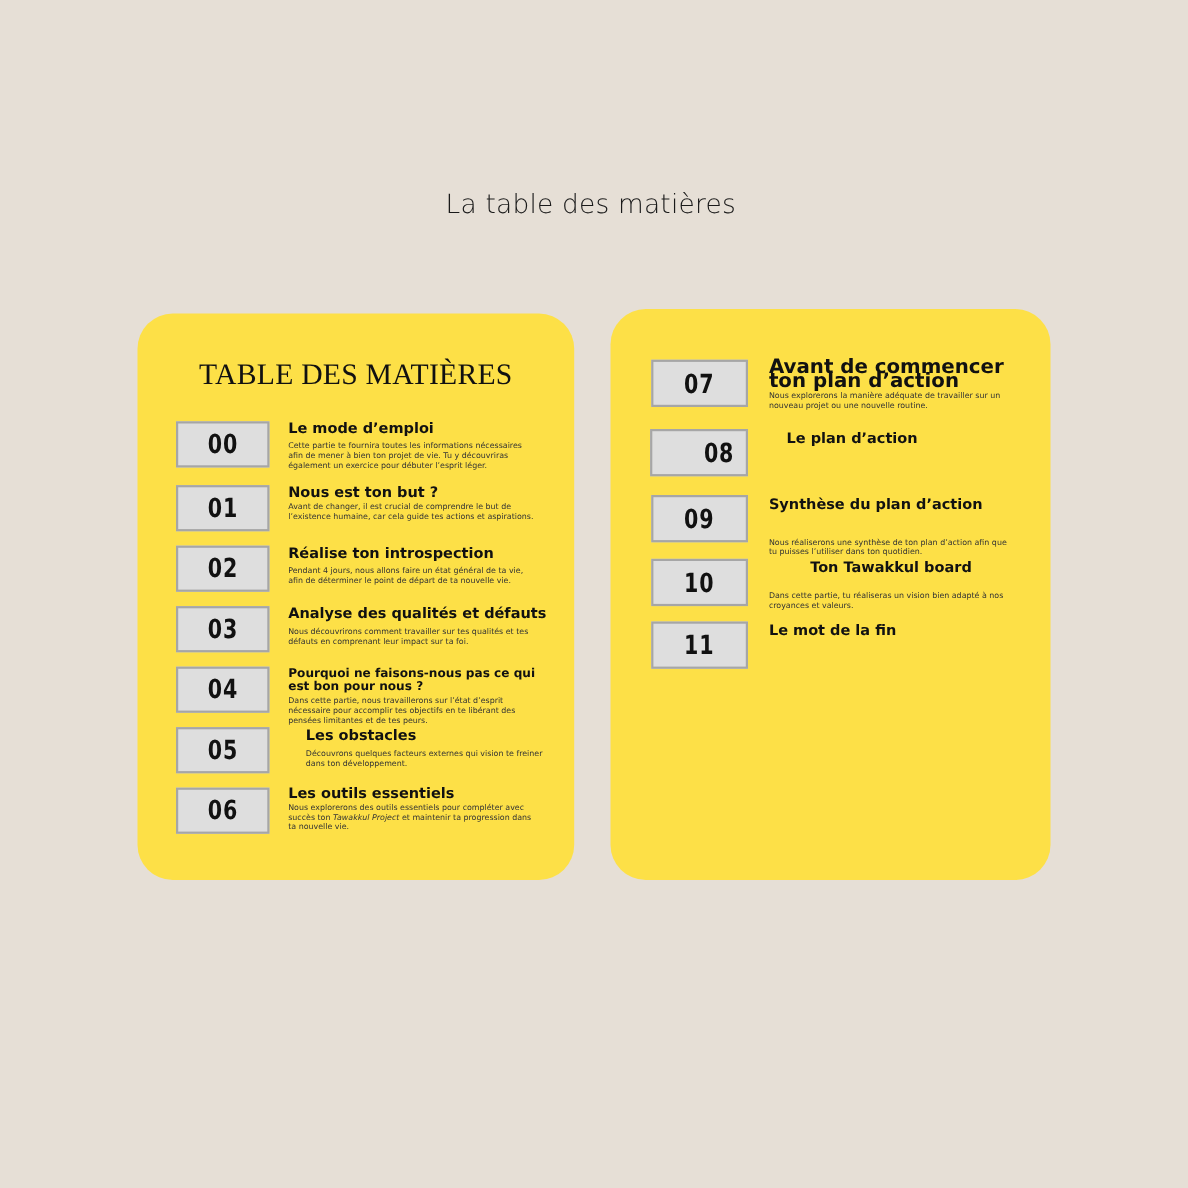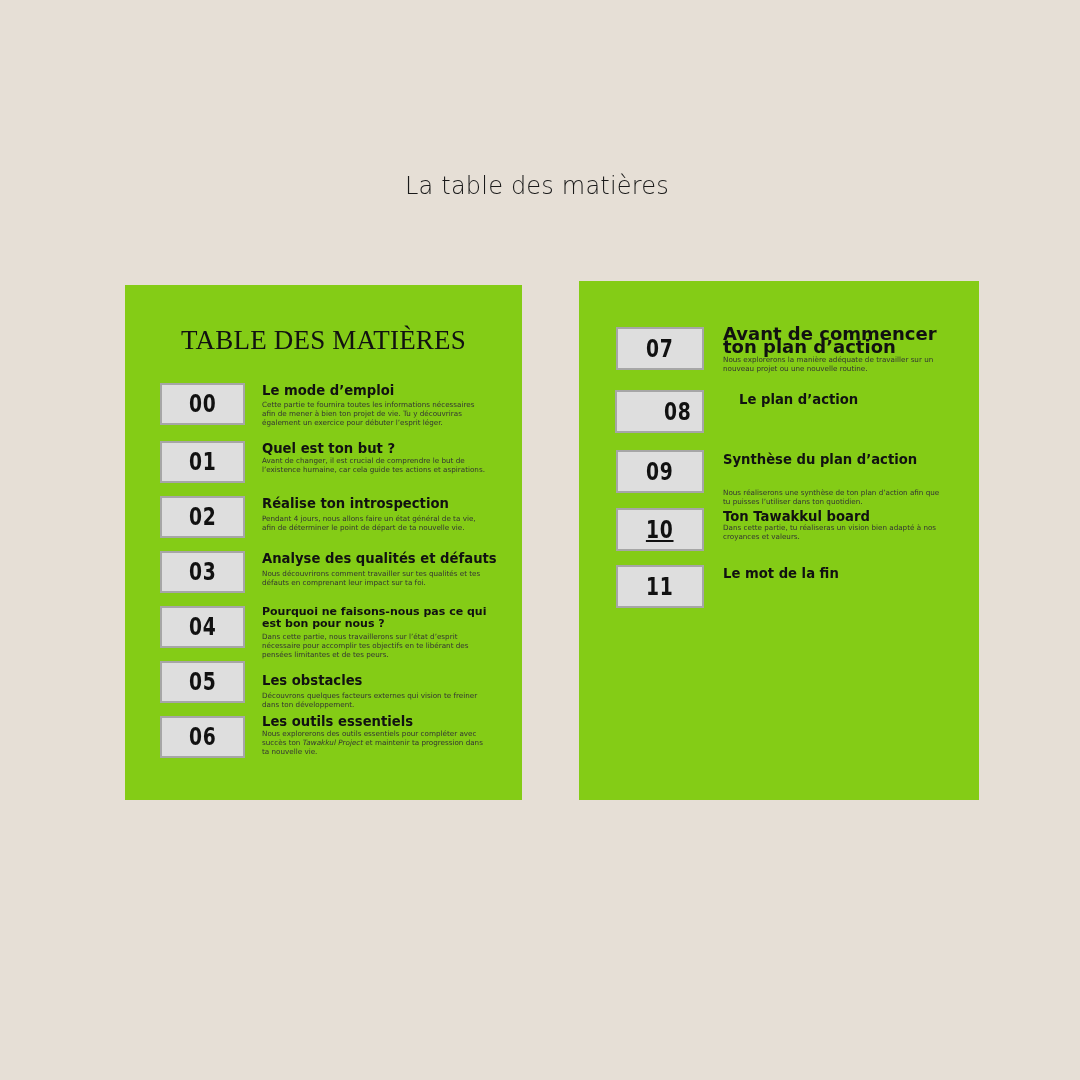--- a/index.html
+++ b/index.html
@@ -17,24 +17,25 @@
     top: 172px;
     text-align: center;
     font-family: "DejaVu Sans", sans-serif;
     font-size: 24px;
     font-weight: 300;
     letter-spacing: 0.2px;
     color: #1a1a1a;
   }
   .page {
     position: absolute;
-    background: #84cc16;
+    background: #fde047;
+    border-radius: 32px;
   }
   .page-left { left: 125px; top: 285px; width: 397px; height: 515px; }
-  .page-right { left: 579px; top: 281px; width: 400px; height: 519px; }
+  .page-right { left: 555px; top: 281px; width: 400px; height: 519px; }
 
   .toc-title {
     position: absolute;
     left: 0; width: 397px;
     top: 40px;
     text-align: center;
     font-family: "Liberation Serif", "DejaVu Serif", serif;
     font-size: 27px;
     font-weight: 400;
     letter-spacing: 0.2px;
@@ -98,21 +99,21 @@
       <div class="entry-title">Le mode d’emploi</div>
       <p class="entry-desc">Cette partie te fournira toutes les informations nécessaires afin de mener à bien ton projet de vie. Tu y découvriras également un exercice pour débuter l’esprit léger.</p>
     </div>
   </div>
 
   <div class="entry" style="left:35px; top:156px;">
     <div class="num-box">
         <span>01</span>
       </div>
     <div class="entry-text">
-      <div class="entry-title" style="margin-bottom:1px;">Quel est ton but ?</div>
+      <div class="entry-title" style="margin-bottom:1px;">Nous est ton but ?</div>
       <p class="entry-desc">Avant de changer, il est crucial de comprendre le but de l’existence humaine, car cela guide tes actions et aspirations.</p>
     </div>
   </div>
 
   <div class="entry" style="left:35px; top:211px;">
     <div class="num-box">
         <span>02</span>
       </div>
     <div class="entry-text">
       <div class="entry-title" style="margin-bottom:4px;">Réalise ton introspection</div>
@@ -137,21 +138,21 @@
     <div class="entry-text" style="top:0px;">
       <div class="entry-title" style="font-size:11px; line-height:12px; margin-bottom:2px;">Pourquoi ne faisons-nous pas ce qui est bon pour nous ?</div>
       <p class="entry-desc">Dans cette partie, nous travaillerons sur l’état d’esprit nécessaire pour accomplir tes objectifs en te libérant des pensées limitantes et de tes peurs.</p>
     </div>
   </div>
 
   <div class="entry" style="left:35px; top:376px;">
     <div class="num-box">
         <span>05</span>
       </div>
-    <div class="entry-text" style="top:13px;">
+    <div class="entry-text" style="top:2px;margin-left:16px;">
       <div class="entry-title" style="margin-bottom:4px;">Les obstacles</div>
       <p class="entry-desc">Découvrons quelques facteurs externes qui vision te freiner dans ton développement.</p>
     </div>
   </div>
 
   <div class="entry" style="left:35px; top:431px;">
     <div class="num-box">
         <span>06</span>
       </div>
     <div class="entry-text" style="top:-1px;">
@@ -186,25 +187,25 @@
     <div class="num-box" style="width:88px; height:43px;">
         <span>09</span>
       </div>
     <div class="entry-text" style="left:107px; top:3px; width:222px;">
       <div class="entry-title" style="margin-bottom:22px;">Synthèse du plan d’action</div>
       <p class="entry-desc">Nous réaliserons une synthèse de ton plan d’action afin que tu puisses l’utiliser dans ton quotidien.</p>
     </div>
   </div>
 
   <div class="entry" style="left:37px; top:227px;">
-    <div class="num-box" style="width:88px; height:43px;text-decoration:underline;">
+    <div class="num-box" style="width:88px; height:43px;">
         <span>10</span>
       </div>
     <div class="entry-text" style="left:107px; top:2px; width:222px;">
-      <div class="entry-title" style="margin-bottom:0;">Ton Tawakkul board</div>
+      <div class="entry-title" style="margin-bottom:14px;text-align:center;">Ton Tawakkul board</div>
       <p class="entry-desc">Dans cette partie, tu réaliseras un vision bien adapté à nos croyances et valeurs.</p>
     </div>
   </div>
 
   <div class="entry" style="left:37px; top:284px;">
     <div class="num-box" style="width:88px; height:43px;">
         <span>11</span>
       </div>
     <div class="entry-text" style="left:107px; top:2px; width:222px;">
       <div class="entry-title">Le mot de la fin</div>

